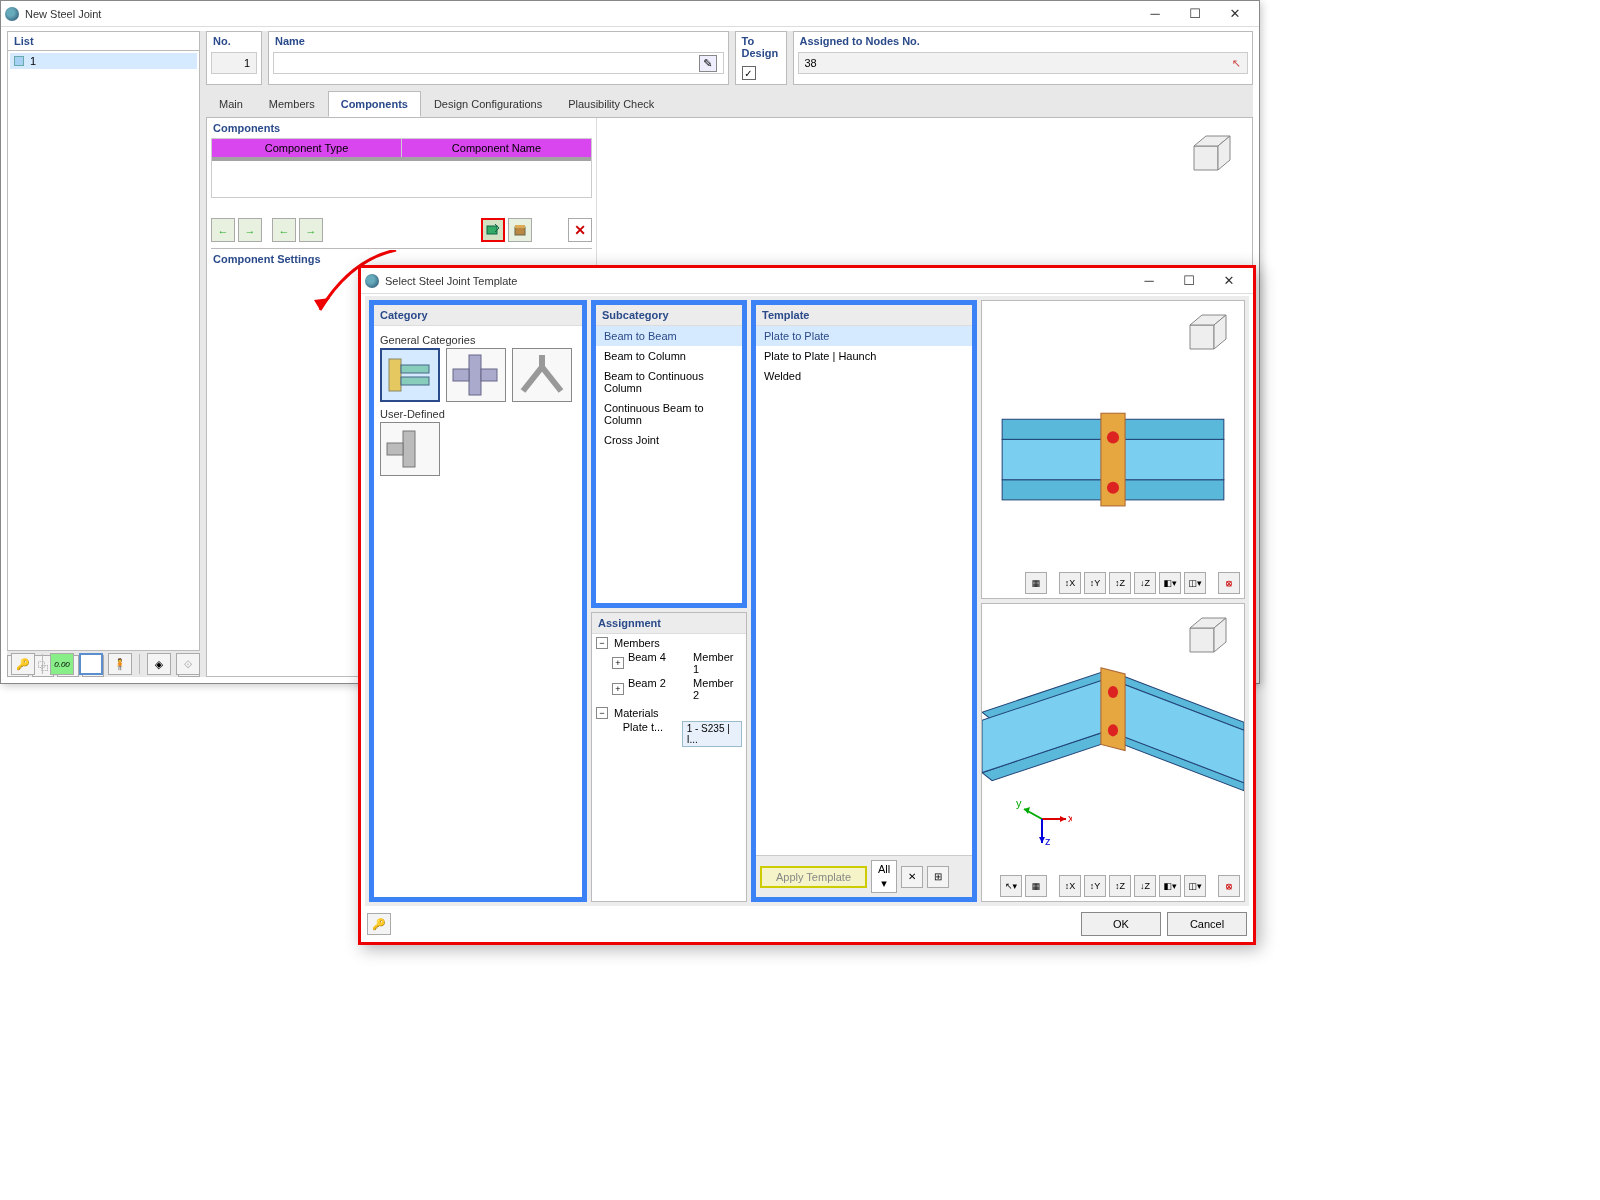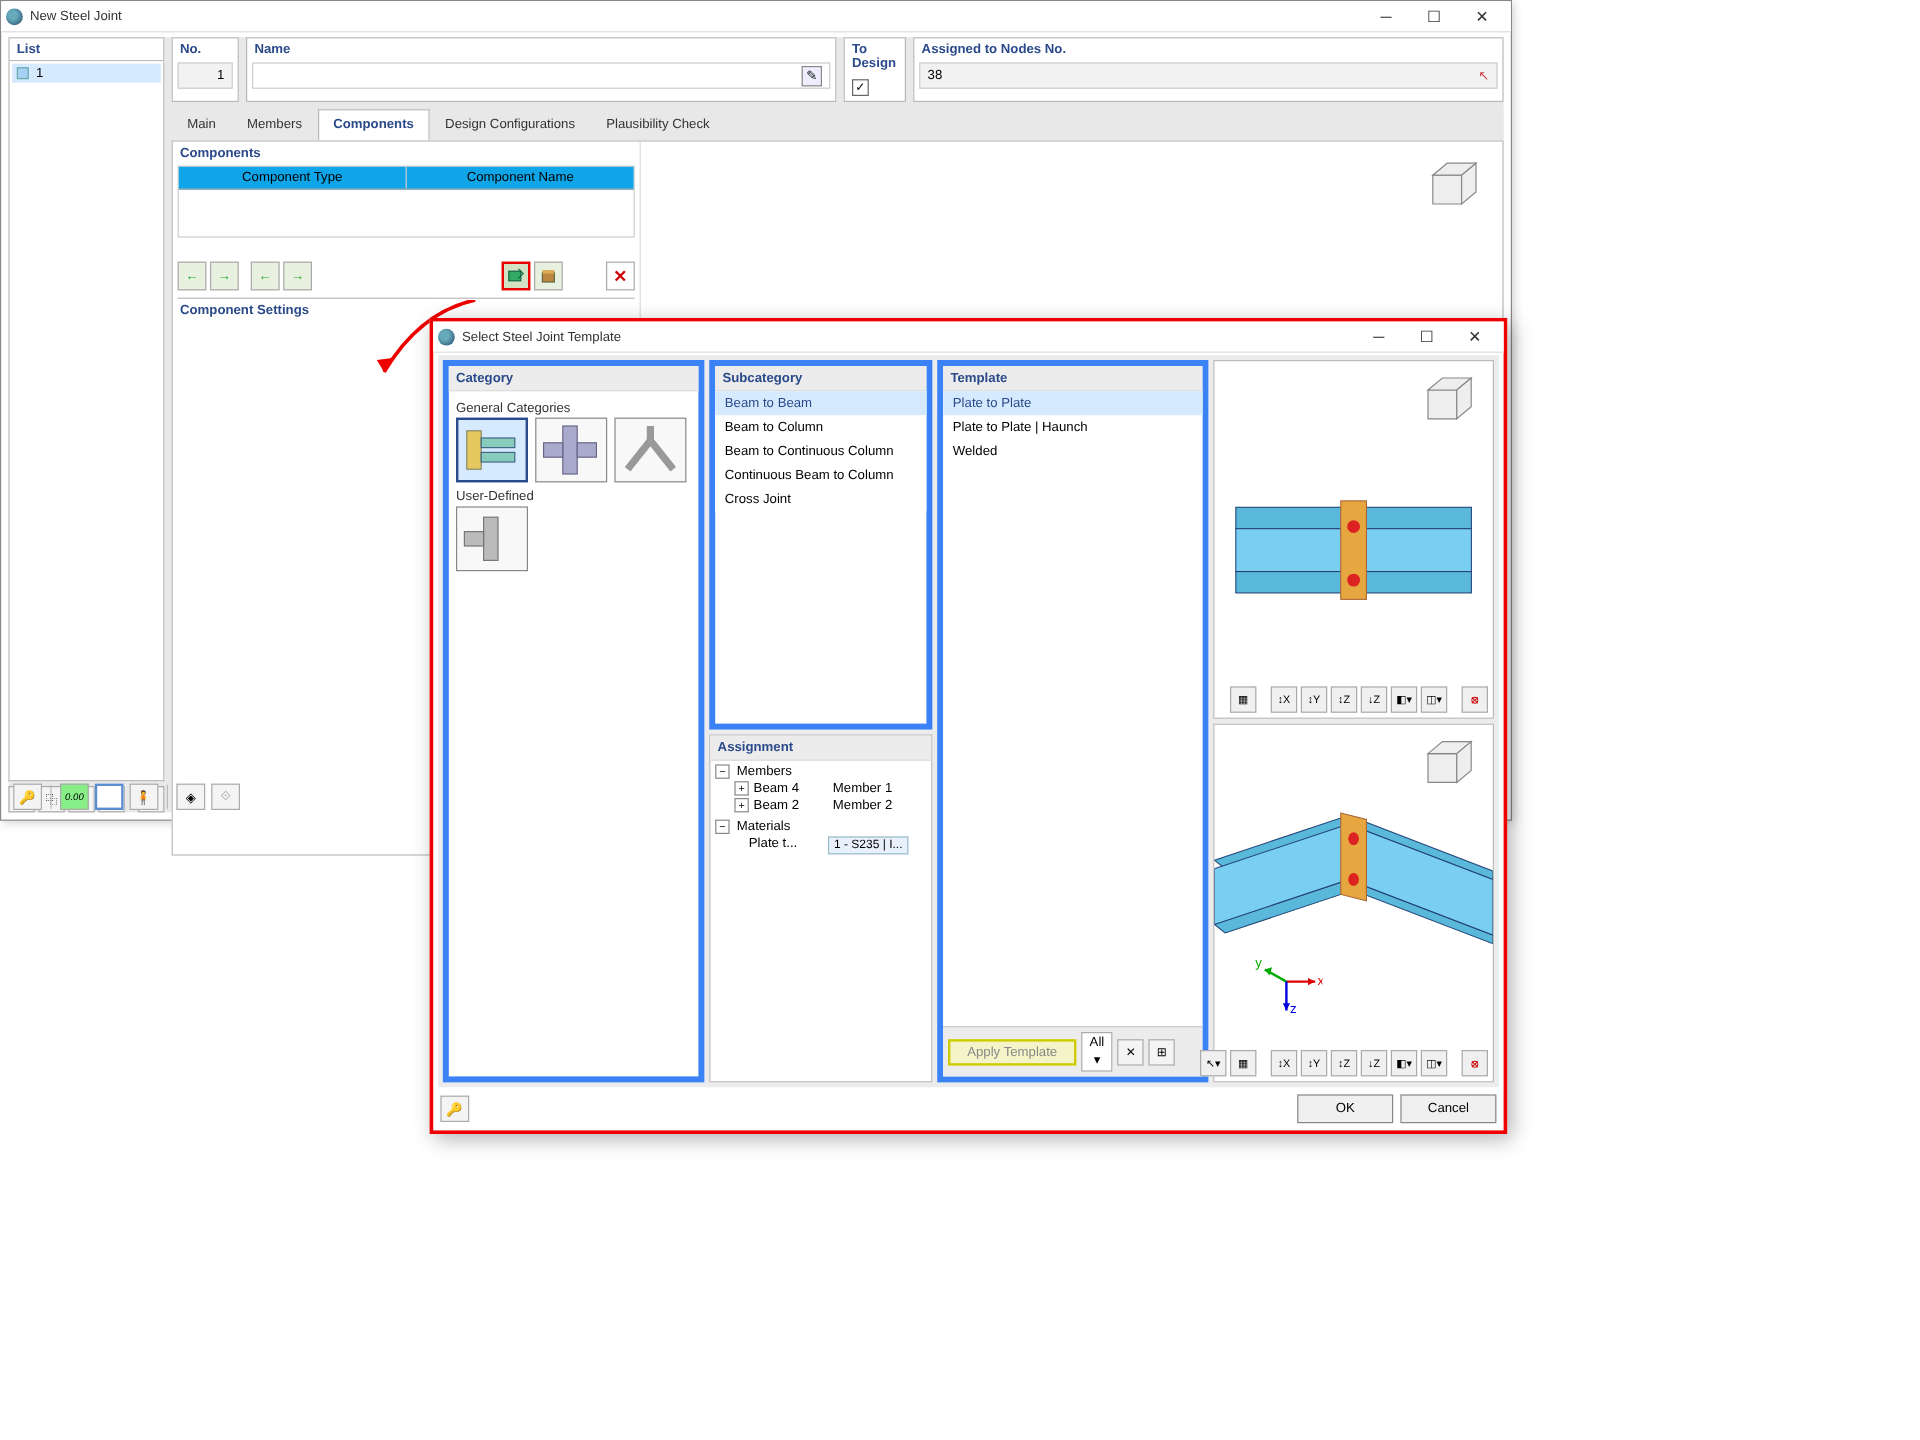--- a/index.html
+++ b/index.html
@@ -7,21 +7,21 @@
 
 
 .main-window { position: absolute; top: 0; left: 0; width: 1260px; height: 684px; border: 1px solid #888; background: #fff; box-shadow: 2px 2px 8px rgba(0,0,0,0.2); }
 .titlebar { height: 26px; background: #fff; display: flex; align-items: center; padding: 0 4px; border-bottom: 1px solid #ddd; }
 .titlebar .app-icon { width:14px; height:14px; background: radial-gradient(circle at 40% 40%, #6ab 30%, #246 100%); border-radius:50%; margin-right:6px; }
 .titlebar .title { flex:1; color:#333; }
 .titlebar .win-btns { display:flex; }
 .titlebar .win-btn { width:40px; height:24px; display:flex; align-items:center; justify-content:center; color:#333; font-size:13px; }
 
 .main-body { position:absolute; top:30px; left:6px; right:6px; bottom:6px; background:#e8e8e8; display:flex; }
-.left-panel { width:130px; margin-right:6px; display:flex; flex-direction:column; }
+.left-panel { width:193px; margin-right:6px; display:flex; flex-direction:column; }
 .panel-header { background:#fff; border:1px solid #bbb; padding:3px 6px; color:#2a4a8a; font-weight:bold; }
 .list-box { background:#fff; border:1px solid #bbb; border-top:none; flex:1; padding:2px; }
 .list-item { padding:2px 4px; display:flex; align-items:center; }
 .list-item.sel { background:#d6eaff; }
 .list-item .sq { width:10px; height:10px; background:#a6d0f4; border:1px solid #6aa; margin-right:6px; }
 .left-bottom { display:flex; gap:3px; padding-top:4px; }
 .small-btn { width:22px; height:22px; border:1px solid #aaa; background:#f4f4f4; display:flex; align-items:center; justify-content:center; font-size:10px; }
 .small-btn.red { color:#c00; font-weight:bold; font-size:14px; }
 
 .right-area { flex:1; display:flex; flex-direction:column; }
@@ -37,21 +37,21 @@
 .check::after { content:"✓"; font-size:10px; }
 
 .tabs { display:flex; background:#e8e8e8; margin-top:6px; }
 .tab { padding:6px 12px; border:1px solid transparent; color:#333; }
 .tab.active { background:#fff; border:1px solid #bbb; border-bottom:1px solid #fff; color:#2a4a8a; font-weight:bold; }
 
 .comp-panel { border:1px solid #bbb; background:#fff; display:flex; gap:6px; flex:1; padding:0; }
 .comp-left { width:390px; border-right:1px solid #ddd; padding:0 4px; display:flex; flex-direction:column; }
 .comp-hdr { color:#2a4a8a; font-weight:bold; padding:4px 2px; }
 .comp-table { border:1px solid #ccc; height:60px; }
-.comp-th { display:flex; border-bottom:1px solid #a3a3a3; background:#0ea5e9; }
+.comp-th { display:flex; border-bottom:4px solid #a3a3a3; background:#d946ef; }
 .comp-th div { flex:1; text-align:center; padding:3px; border-left:1px solid #ccc; }
 .comp-th div:first-child { border-left:none; }
 .comp-toolbar { display:flex; gap:3px; margin-top:20px; align-items:center; }
 .comp-toolbar .spacer { flex:1; }
 .ico-btn { width:24px; height:24px; border:1px solid #aaa; background:#e8f0e0; display:flex; align-items:center; justify-content:center; position:relative; }
 .ico-btn.arrow-l::before { content:"←"; color:#2a2; font-weight:bold; }
 .ico-btn.arrow-r::before { content:"→"; color:#2a2; font-weight:bold; }
 .ico-btn.highlight { border:2px solid #e00; background:#d4e2c4; }
 .ico-btn.del { background:#fff; }
 .ico-btn.del::before { content:"✕"; color:#c00; font-weight:bold; font-size:14px; }
@@ -69,21 +69,21 @@
 
 
 .red-arrow { position:absolute; top:250px; left:300px; width:100px; height:80px; }
 
 
 .dialog { position:absolute; top:265px; left:358px; width:898px; height:680px; border:3px solid #e00; background:#fff; box-shadow:4px 4px 16px rgba(0,0,0,0.3); }
 .dlg-body { position:absolute; top:28px; left:4px; right:4px; bottom:36px; background:#ececec; display:flex; flex-direction:column; }
 .dlg-main { flex:1; display:flex; gap:4px; padding:4px; }
 .dlg-col { display:flex; flex-direction:column; gap:4px; }
 .dlg-col.cat { width:218px; }
-.dlg-col.sub { width:186px; }
+.dlg-col.sub { width:156px; }
 .dlg-col.tpl { width:226px; }
 .dlg-col.views { flex:1; }
 .box { background:#fff; border:5px solid #3b82f6; }
 .box-hdr { color:#2a4a8a; font-weight:bold; padding:4px 6px; background:#ececec; border-bottom:1px solid #ddd; }
 .cat-body { padding:4px 6px; }
 .cat-sub { color:#333; margin:4px 0 2px 0; }
 .thumb-row { display:flex; gap:6px; margin-bottom:6px; }
 .thumb { width:60px; height:54px; border:1px solid #888; background:#f8f8f8; display:flex; align-items:center; justify-content:center; position:relative; }
 .thumb.sel { border:2px solid #2a4a8a; background:#d6eaff; }
 .thumb svg { width:54px; height:48px; }

